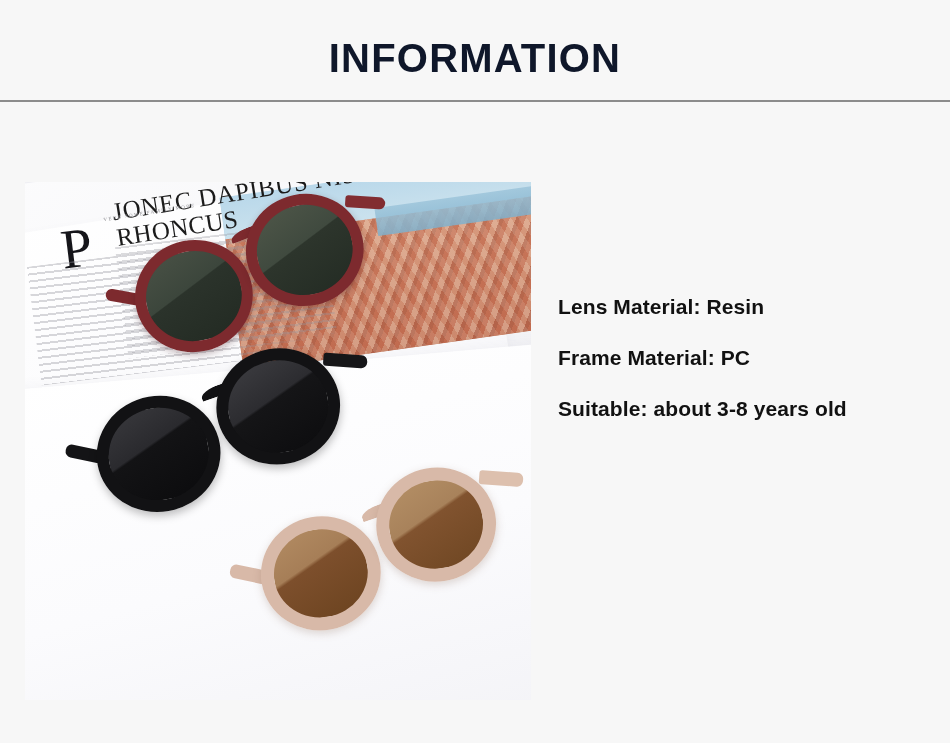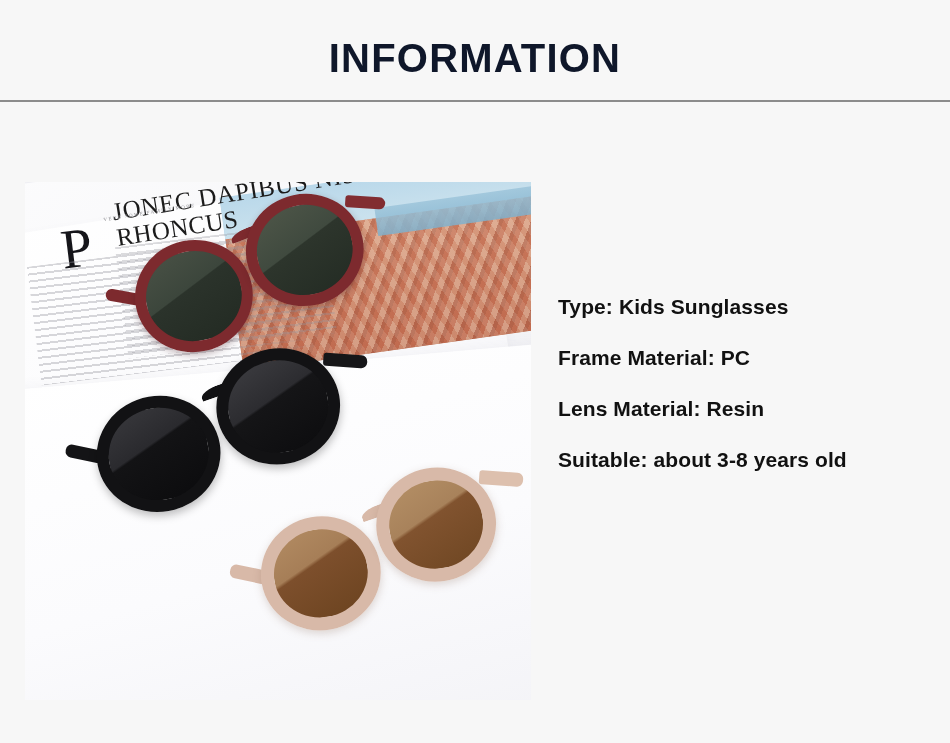--- a/index.html
+++ b/index.html
@@ -360,17 +360,16 @@
   <div class="glasses glasses-tan">
     <div class="temple-l"></div>
     <div class="lens lens-l"></div>
     <div class="bridge"></div>
     <div class="lens lens-r"></div>
     <div class="temple-r"></div>
   </div>
 </div>
 
 <div class="specs">
-  <div class="spec-line">Type: Kids Sunglasses</div>
+  <div class="spec-line">Lens Material: Resin</div>
   <div class="spec-line">Frame Material: PC</div>
-  <div class="spec-line">Lens Material: Resin</div>
   <div class="spec-line">Suitable: about 3-8 years old</div>
 </div>
 
 </body></html>

